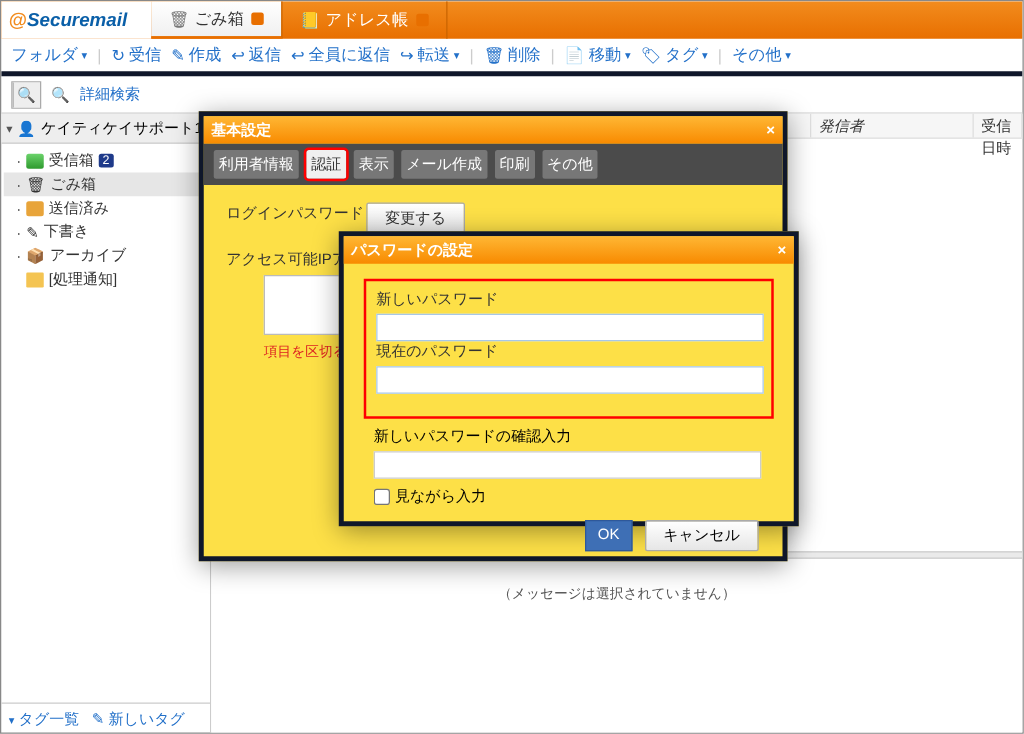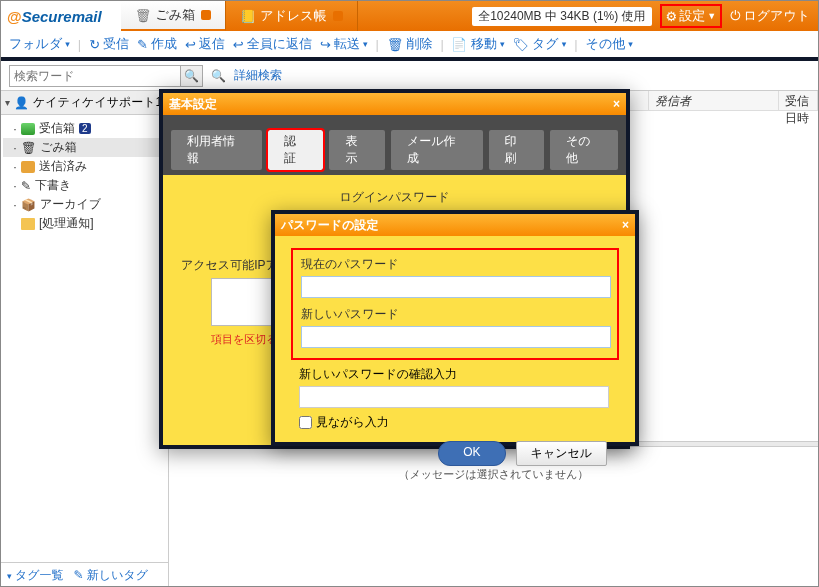--- a/index.html
+++ b/index.html
@@ -40,39 +40,39 @@
   .col1{width:480px;} .col2{width:130px;font-style:italic;} .col3{flex:1;}
   .splitter{height:6px;background:#eaeaea;border-top:1px solid #ccc;border-bottom:1px solid #ccc;margin-top:330px;display:flex;align-items:center;justify-content:center;}
   .splitter .grip{width:40px;height:3px;background:#bbb;}
   .nosel{text-align:center;color:#555;margin-top:20px;font-size:11px;}
   
   .dlg{position:absolute;background:#fde047;border:4px solid #0f172a;box-shadow:0 4px 20px rgba(0,0,0,0.4);}
   .dlg1{left:158px;top:88px;width:471px;height:360px;}
   .dlg-title{height:22px;background:linear-gradient(#ffb734,#f88a00);color:#fff;font-size:12px;font-weight:bold;display:flex;align-items:center;padding:0 6px;}
   .dlg-title .x{margin-left:auto;cursor:pointer;}
   .dlg1 .tabs{background:#4b4b4b;display:flex;gap:6px;padding:5px 8px;}
-  .dlg1 .tabs .t{background:#777;color:#fff;padding:3px 16px;font-size:12px;border-radius:2px;cursor:pointer;margin-top:10px;}
+  .dlg1 .tabs .t{background:#777;color:#fff;padding:3px 4px;font-size:12px;border-radius:2px;cursor:pointer;}
   .dlg1 .tabs .t.active{background:#f0f0f0;color:#333;outline:2px solid red;}
   .dlg1 .body{padding:14px 18px;color:#333;font-size:12px;}
-  .dlg1 .row{display:flex;align-items:center;gap:14px;margin-bottom:12px;flex-direction:column;}
+  .dlg1 .row{display:flex;align-items:flex-start;gap:2px;margin-bottom:12px;}
   .btn{display:inline-block;padding:3px 14px;border:1px solid #aaa;background:linear-gradient(#fff,#e6e6e6);border-radius:2px;font-size:12px;}
   .ipbox{width:330px;height:48px;border:1px solid #bbb;background:#fff;margin-left:0;}
   .redhint{color:#d22;font-size:11px;margin-top:6px;}
   
-  .dlg2{left:270px;top:209px;width:368px;height:236px;}
+  .dlg2{left:270px;top:184px;width:368px;height:236px;}
   .dlg2 .body{padding:12px 16px;}
   .fieldgroup{border:2px solid red;padding:6px 8px 10px;margin-bottom:6px;}
   .fld{margin-bottom:8px;}
   .fld label{display:block;margin-bottom:3px;color:#333;}
   .fld input{width:310px;height:22px;border:1px solid #a7c7e7;padding:0 4px;}
   .fld2 input{width:310px;height:22px;border:1px solid #ccc;padding:0 4px;}
   .fld2{margin:6px 8px;}
   .chk{margin:6px 8px;display:flex;gap:4px;}
   .dlg2 .btns{display:flex;justify-content:flex-end;gap:10px;padding:4px 12px;}
-  .primary{background:#3e6fb5;color:#fff;border:1px solid #2e589a;padding:3px 24px;border-radius:12px;}
+  .primary{background:#3e6fb5;color:#fff;border:1px solid #2e589a;padding:3px 9px;border-radius:0;}
   .ico{width:14px;height:12px;display:inline-block;}
   .inboxico{background:linear-gradient(#6bd36b,#2e9a2e);border-radius:2px;}
   .trashico{color:#777;}
   .archico{background:#e8a43a;border-radius:2px;}
   .foldico{background:#f4c452;border-radius:1px;}
   .carrot{color:#555;font-size:10px;}
 </style>
 </head>
 <body>
 
@@ -84,32 +84,20 @@
   <div class="maintab active">
     <span class="trashico">🗑</span>
     <span>ごみ箱</span>
     <span class="dot"></span>
   </div>
   <div class="maintab">
     <span>📒</span>
     <span>アドレス帳</span>
     <span class="dot"></span>
   </div>
-  <div class="top-right">
-    <div class="quota">全10240MB 中 34KB (1%) 使用</div>
-    <div class="gearbtn">
-      <span>⚙</span>
-      <span>設定</span>
-      <span class="triangle">▼</span>
-    </div>
-    <div class="logoutbtn">
-      <span>⏻</span>
-      <span>ログアウト</span>
-    </div>
-  </div>
 </div>
 
 <div class="toolbar2">
   <span class="lbl">
       <span>フォルダ</span>
       <span class="triangle">▾</span>
     </span>
   <span class="sep">|</span>
   <span class="lbl">
       <span>↻</span>
@@ -150,21 +138,20 @@
     </span>
   <span class="sep">|</span>
   <span class="lbl">
       <span>その他</span>
       <span class="triangle">▾</span>
     </span>
 </div>
 
 <div class="searchrow">
   <div class="searchbox">
-    <input placeholder="検索ワード" style="">
     <div class="mag">🔍</div>
   </div>
   <span>🔍</span>
   <span>詳細検索</span>
 </div>
 
 <div class="mainarea">
   <div class="sidebar">
     <div class="acct">
       <span class="carrot">▾</span>
@@ -250,28 +237,28 @@
   </div>
 </div>
 
 <div class="dlg dlg2">
   <div class="dlg-title">
     <span>パスワードの設定</span>
     <span class="x">×</span>
   </div>
   <div class="body">
     <div class="fieldgroup">
+      <div class="fld" style="margin-bottom:0;">
+        <label>新しいパスワード</label>
+        <input type="password" style="">
+      </div>
       <div class="fld">
         <label>現在のパスワード</label>
         <input type="password" style="">
       </div>
-      <div class="fld" style="margin-bottom:0;">
-        <label>新しいパスワード</label>
-        <input type="password" style="">
-      </div>
     </div>
     <div class="fld2">
       <label style="display:block;margin-bottom:3px;">新しいパスワードの確認入力</label>
       <input type="password" style="">
     </div>
     <div class="chk">
       <input type="checkbox" style="">
       <span>見ながら入力</span>
     </div>
     <div class="btns">

